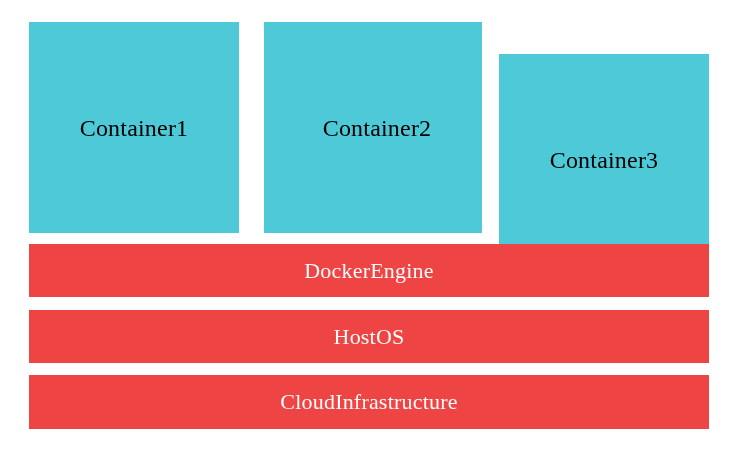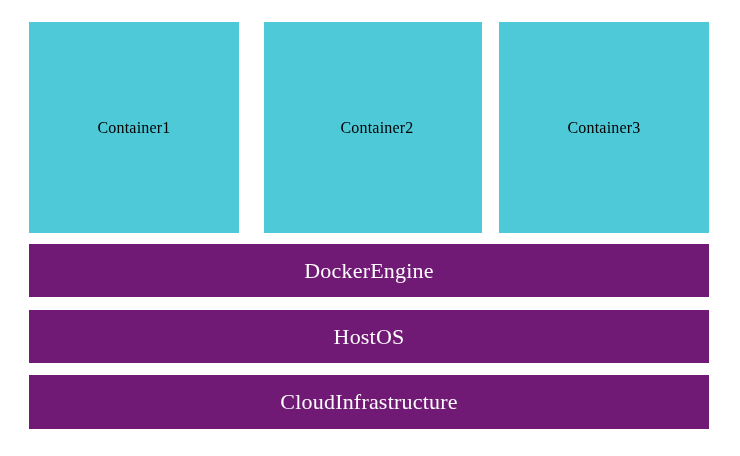--- a/index.html
+++ b/index.html
@@ -20,33 +20,33 @@
     top: 22px;
     width: 210px;
     height: 211px;
     background: #4dc9d8;
     display: flex;
     align-items: center;
     justify-content: center;
   }
   .container-box .label {
     color: #000000;
-    font-size: 16px;
+    font-size: 24px;
     line-height: 1;
     letter-spacing: 0.2px;
   }
   .box-1 { left: 29px; }
   .box-2 { left: 264px; padding-left: 8px; }
-  .box-3 { left: 499px; }
+  .box-3 { left: 499px; margin-top: 32px; }
   .layer-bar {
     position: absolute;
     left: 29px;
     width: 680px;
     height: 53px;
-    background: #701a75;
+    background: #ef4444;
     display: flex;
     align-items: center;
     justify-content: center;
   }
   .layer-bar .label {
     color: #fdfdfd;
     font-size: 22px;
     line-height: 1;
     letter-spacing: 0.2px;
   }

